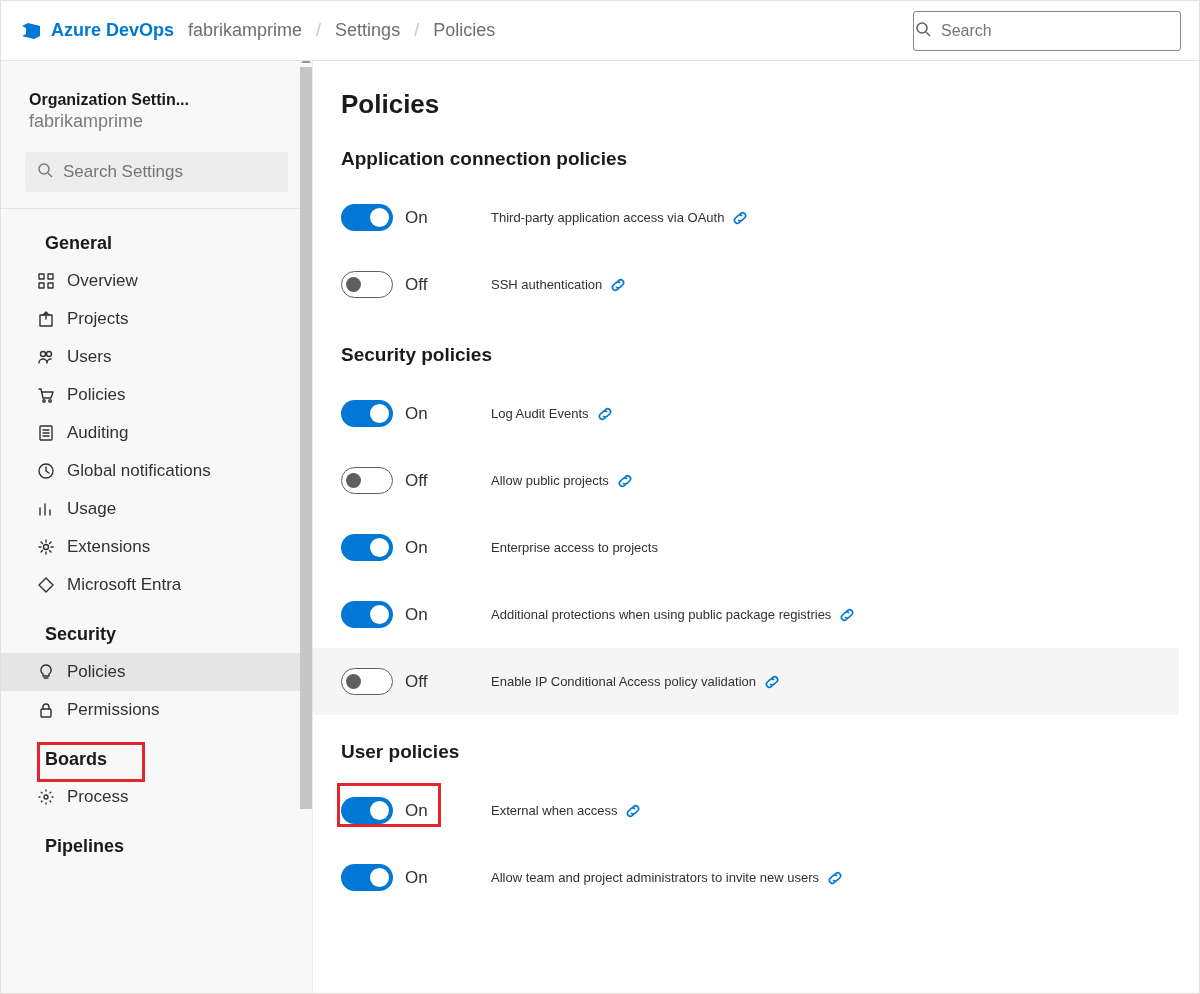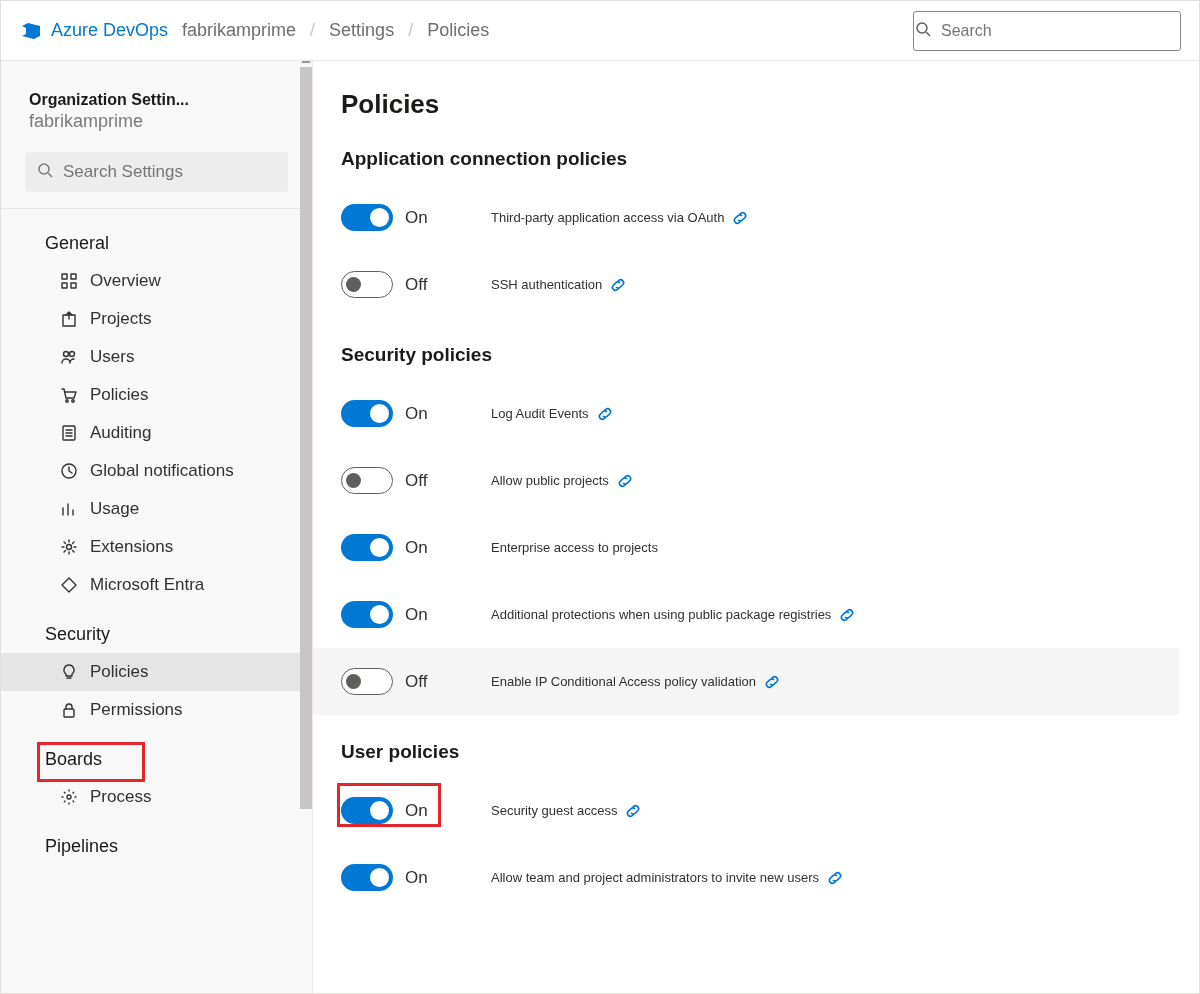--- a/index.html
+++ b/index.html
@@ -20,21 +20,21 @@
     height: 60px;
     padding: 0 18px;
     border-bottom: 1px solid #e5e5e5;
     background: #fff;
   }
   .brand {
     display: flex;
     align-items: center;
     gap: 8px;
     font-size: 18px;
-    font-weight: 400;
+    font-weight: 700;
     color: #0078d4;
     text-align: right;
   }
   .brand .logo {
     width: 24px; height: 24px;
   }
   .breadcrumb {
     display: flex;
     align-items: center;
     gap: 14px;
@@ -119,28 +119,28 @@
     padding: 0 12px;
     gap: 10px;
     color: #7a7a7a;
     font-size: 17px;
   }
   .side-search input { border:none; outline:none; background:transparent; font-size:17px; flex:1; }
   .side-divider { height:1px; background:#e5e5e5; margin: 6px 0 4px 0; }
   .side-group {
     padding: 20px 28px 8px 44px;
     font-size: 18px;
-    font-weight: 400;
+    font-weight: 700;
     color: #1b1a19;
   }
   .nav-item {
     display: flex;
     align-items: center;
     gap: 12px;
-    padding: 9px 12px 9px 59px;
+    padding: 9px 12px 9px 36px;
     font-size: 17px;
     color: #323130;
     cursor: pointer;
   }
   .nav-item.selected {
     background: #e5e5e5;
   }
   .nav-item .nic { width: 18px; height: 18px; flex:none; display:flex; align-items:center; justify-content:center; }
   .nav-item .nic svg { width:18px; height:18px; }
   .highlight-policies {
@@ -513,21 +513,21 @@
         <div class="section-title">User policies</div>
         <div class="policy-row" style="position: relative;">
       <div class="highlight-toggle" style="left:-4px;top:6px;width:104px;height:44px;"></div>
       <div class="toggle-wrap">
         <div class="toggle on">
               <div class="knob"></div>
             </div>
         <span class="toggle-label">On</span>
       </div>
       <div class="policy-text">
-        <span>Security guest access</span>
+        <span>External when access</span>
         <span class="link-icon">
               <svg viewBox="0 0 16 16" fill="none" stroke="#0078d4" stroke-width="1.6">
                 <path d="M6 10a3 3 0 0 0 4.2.2L13 7.5a3 3 0 0 0-4.2-4.2L7.5 4.5"></path>
                 <path d="M10 6a3 3 0 0 0-4.2-.2L3 8.5a3 3 0 0 0 4.2 4.2l1.3-1.2"></path>
               </svg>
             </span>
       </div>
         </div>
         <div class="policy-row">
 

